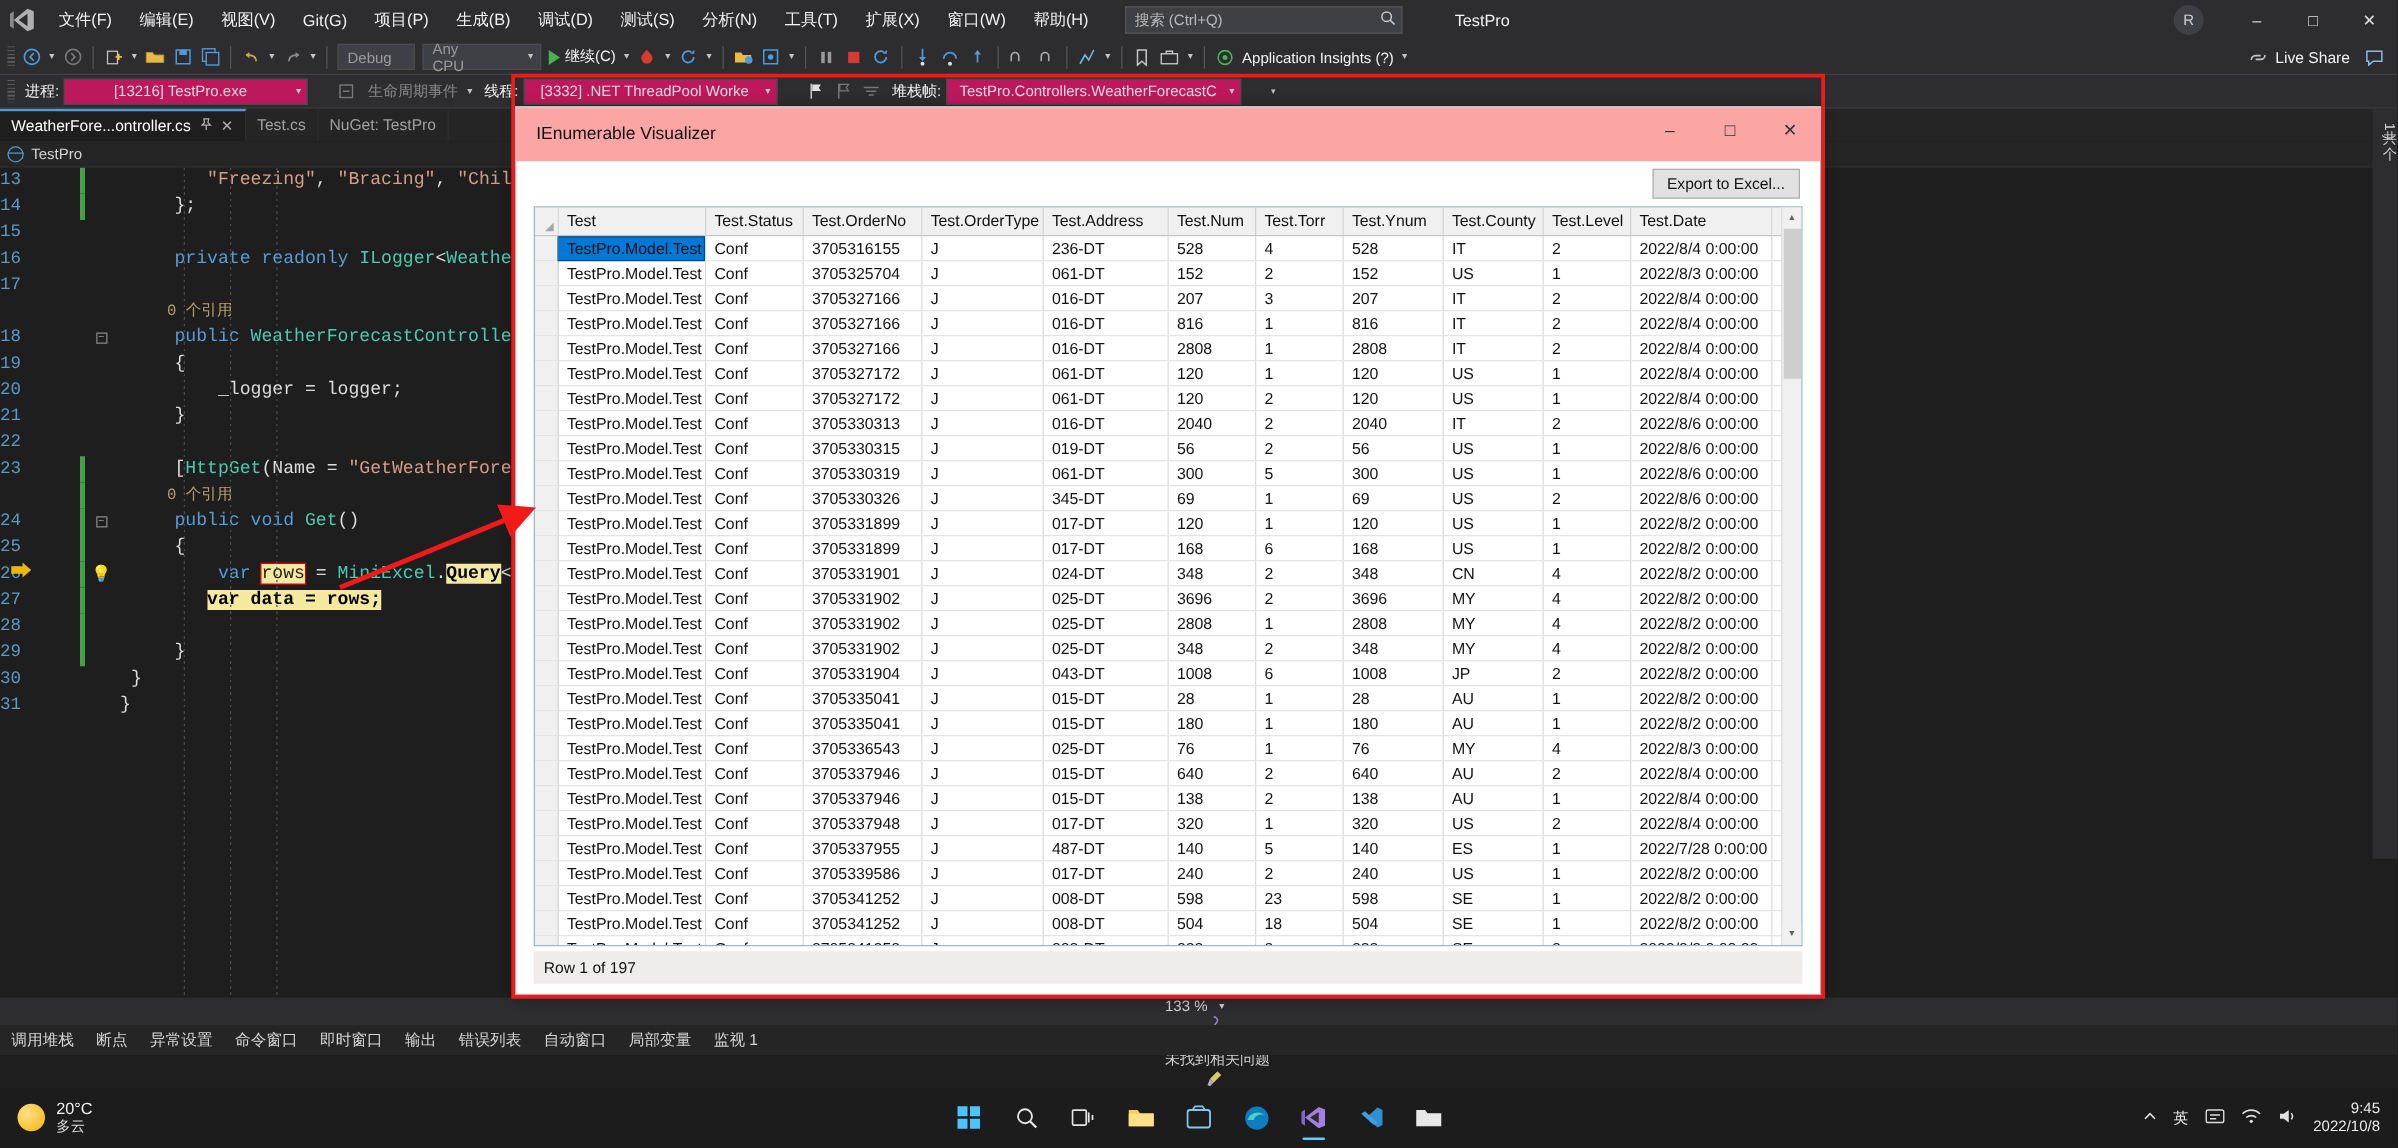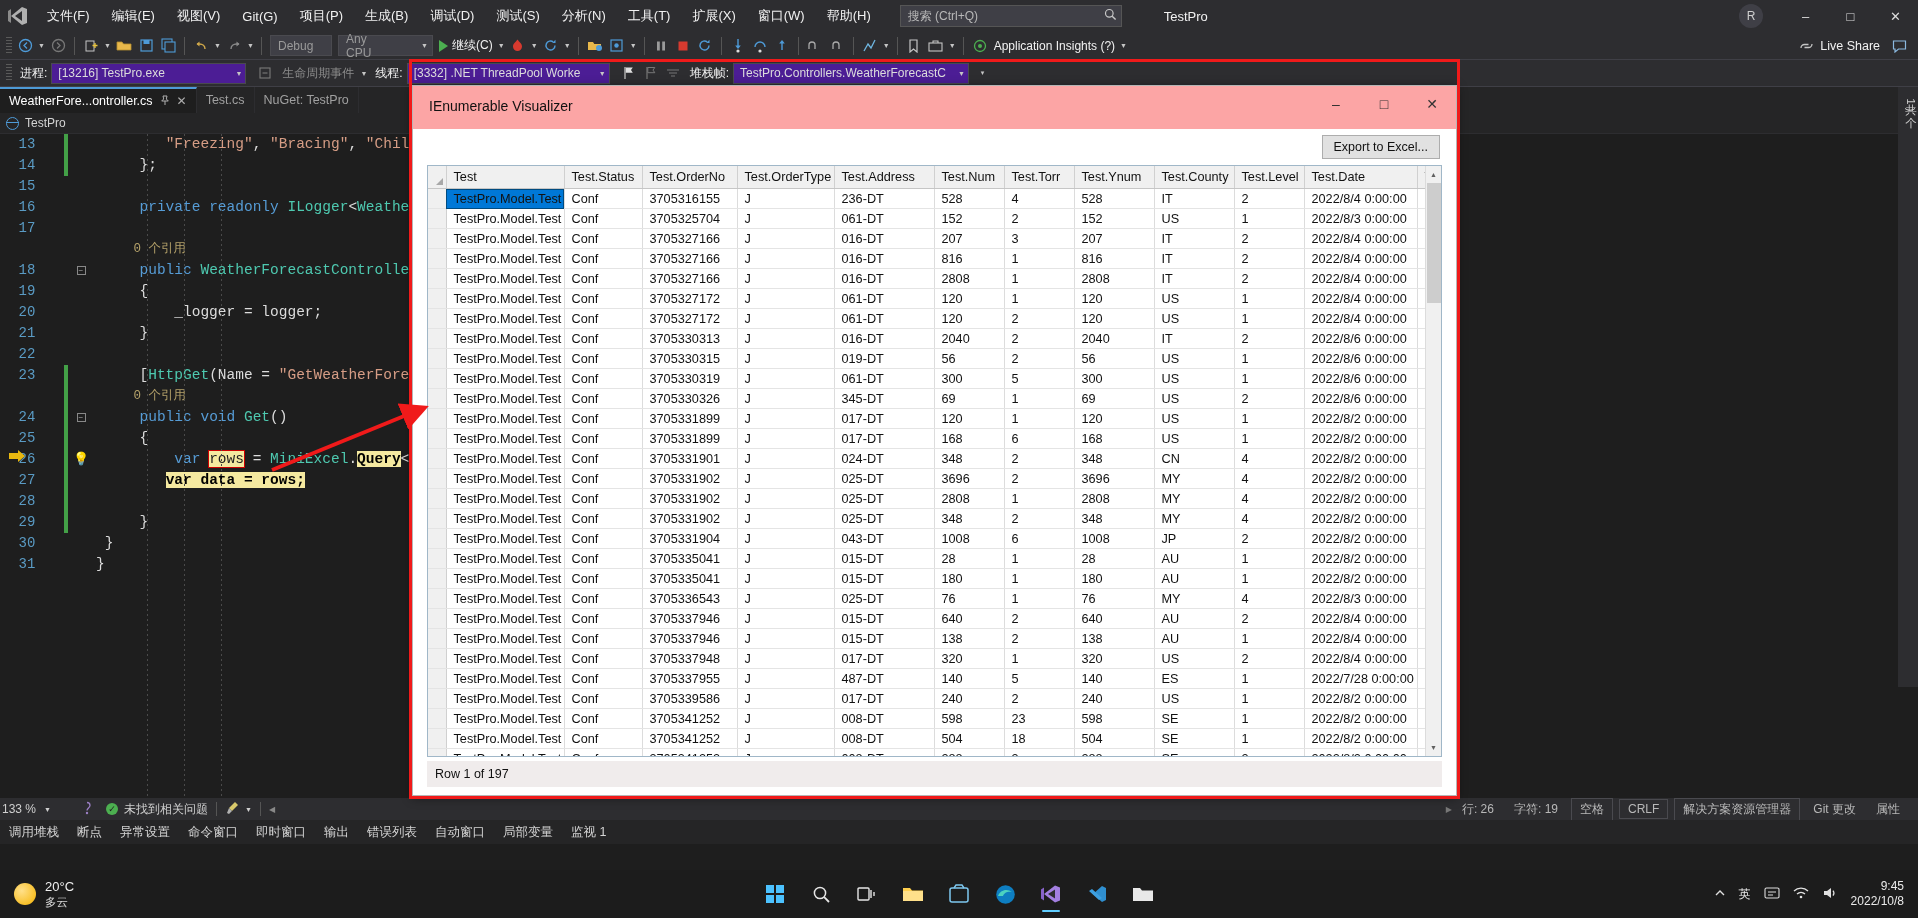--- a/index.html
+++ b/index.html
@@ -74,22 +74,22 @@
   .tri-green { width:0; height:0; border-left: 9px solid #4caf50; border-top: 6px solid transparent; border-bottom: 6px solid transparent; margin-right: 4px; }
 
   
   .debugbar {
     position: absolute; top: 60px; left: 0; width: 1918px; height: 27px;
     background: #2d2d30; display: flex; align-items: center; padding-left: 6px;
     font-size: 12px; color: #f1f1f1; border-bottom: 1px solid #3f3f46;
   }
   .db-label { margin: 0 4px 0 6px; white-space: nowrap; }
   .db-combo {
-    height: 21px; background: #4c1d95; border: 1px solid #4a4a4f; color: #dcdcdc;
-    font-size: 12px; display: flex; align-items: center; padding: 0 3px 0 6px; margin-right: 8px;
+    height: 21px; background: #be185d; border: 1px solid #4a4a4f; color: #dcdcdc;
+    font-size: 12px; display: flex; align-items: center; padding: 0 3px 0 6px; margin-right: 20px; text-align: center;
   }
   .db-combo .cv { flex: 1; overflow: hidden; white-space: nowrap; }
   .db-combo .cc { font-size: 7px; color: #c5c5c5; margin-left: 5px; }
 
   
   .doctabs {
     position: absolute; top: 87px; left: 0; width: 1918px; height: 26px;
     background: #252526; display: flex; align-items: stretch; font-size: 12.5px;
   }
   .doctab {
@@ -108,21 +108,21 @@
   .crumb {
     height: 21px; background: #252526; display: flex; align-items: center;
     padding-left: 6px; gap: 6px; font-size: 12px; color: #d4d4d4;
     border-bottom: 1px solid #2d2d30;
   }
   .globe { width: 13px; height: 13px; border-radius: 50%; border: 1.5px solid #4e9bd8; position: relative; }
   .globe::after { content:""; position:absolute; left:-1.5px; top: 4.2px; width: 13px; height: 1.5px; background:#4e9bd8; }
   .code-area { position: relative; width: 100%; height: 664px; overflow: hidden;
     font-family: "Liberation Mono", monospace; font-size: 14.5px; line-height: 21px; }
   .code-row { display: flex; height: 21px; align-items: center; }
-  .ln { width: 64px; text-align: center; padding-right: 10px; color: #5a9bc4; font-size: 14px; }
+  .ln { width: 64px; text-align: left; padding-right: 10px; color: #5a9bc4; font-size: 14px; }
   .chgbar { width: 4px; height: 21px; }
   .chg-green { background: #43a047; }
   .chg-none { background: transparent; }
   .gutter2 { width: 26px; display:flex; align-items:center; justify-content:center; color:#999; font-size: 11px;}
   .codetext { white-space: pre; padding-left: 2px; }
   .k-blue { color: #569cd6; }
   .k-green { color: #4ec9b0; }
   .k-str { color: #d69d85; }
   .k-white { color: #dcdcdc; }
   .k-ref { color: #b5a26a; font-size: 12.5px; }
@@ -144,21 +144,21 @@
   }
   .vert-text {
     writing-mode: vertical-rl; font-size: 11.5px; color: #cfcfcf; padding-top: 8px;
     text-align: center; width: 20px;
   }
 
   
   .ed-status {
     position: absolute; top: 798px; left: 0; width: 1918px; height: 22px;
     background: #2d2d30; display: flex; align-items: center; font-size: 12px;
-    color: #d0d0d0; padding-left: 2px; gap: 0;
+    color: #d0d0d0; padding-left: 24px; gap: 0; flex-direction: column;
   }
   .zoom-combo { display:flex; align-items:center; gap: 8px; width: 78px; }
   .st-sep { width:1px; height:14px; background:#555; margin: 0 8px; }
   .ok-dot { width: 12px; height: 12px; border-radius: 50%; background: #4caf50; color:#1e1e1e;
     font-size: 9px; display:flex; align-items:center; justify-content:center; }
   .ed-status-right { margin-left: auto; display: flex; align-items: center; gap: 0; padding-right: 8px; color:#b8b8b8;}
   .esr-item { padding: 0 10px; white-space: nowrap; }
   .esr-box { padding: 2px 8px; border: 1px solid #4a4a4f; margin: 0 3px; }
 
   

